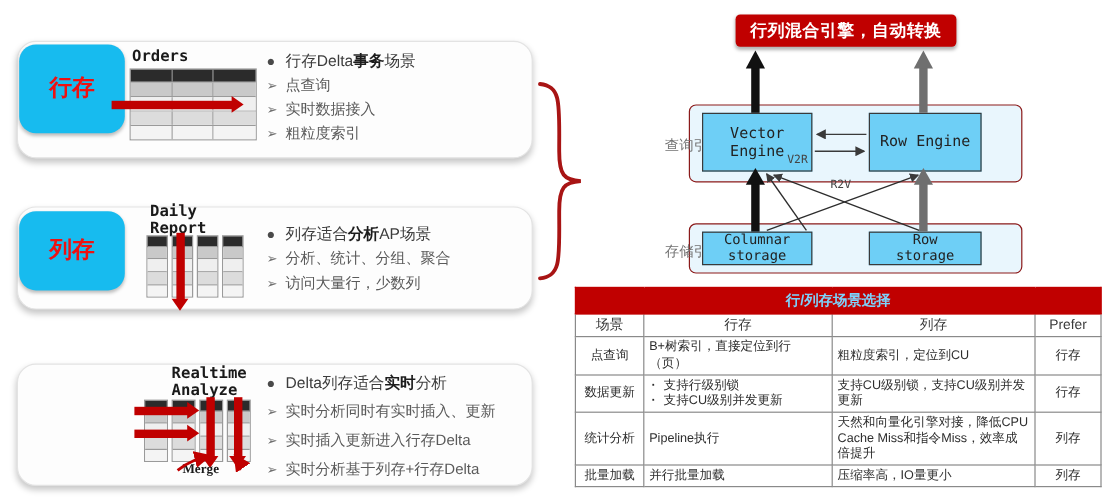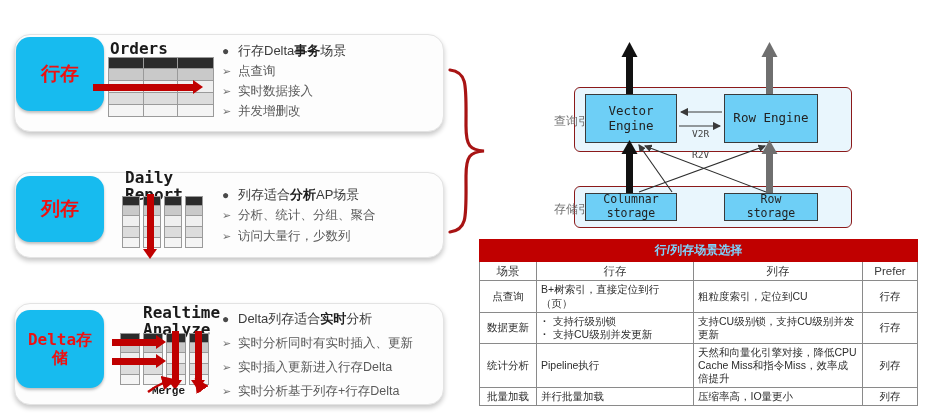--- a/index.html
+++ b/index.html
@@ -26,21 +26,21 @@
     font-weight:bold;
     display:flex;align-items:center;justify-content:center;
     text-align:center;
     line-height:1.15;
     box-shadow:0 2px 3px rgba(0,0,0,.25);
   }
   .badge.mono{font-family:"DejaVu Sans Mono","Liberation Mono",monospace;}
   .mini-title{
     position:absolute;
     font-family:"DejaVu Sans Mono","Liberation Mono",monospace;
-    font-weight:bold;font-size:16px;color:#1a1a1a;line-height:1.05;
+    font-weight:bold;font-size:13px;color:#1a1a1a;line-height:1.05;
     white-space:pre-line;
   }
   .bullets{position:absolute;}
   .b-row{display:flex;align-items:center;white-space:nowrap;}
   .b-mark{
     width:16px;flex:0 0 16px;color:#6f6f6f;font-size:11px;text-align:left;
   }
   .b-mark.dot{color:#4a4a4a;font-size:12px;}
   .b-txt{font-size:12.5px;color:#5a5a5a;}
   .b-txt.head{font-size:13px;color:#3c3c3c;}
@@ -69,21 +69,21 @@
     border-left:10px solid #c00000;
     border-top:7.5px solid transparent;border-bottom:7.5px solid transparent;
   }
   .arrowD{position:absolute;background:#c00000;width:7px;}
   .arrowD:after{
     content:"";position:absolute;left:-4px;bottom:-9px;
     border-top:10px solid #c00000;
     border-left:7.5px solid transparent;border-right:7.5px solid transparent;
   }
   .merge-lbl{
-    position:absolute;font-family:Liberation Mono, monospace;
+    position:absolute;font-family:Liberation Serif, serif;
     font-weight:bold;font-size:11px;color:#1a1a1a;
   }
 
   
   .brace{position:absolute;}
 
   
   .banner{
     position:absolute;background:#c00000;color:#fff;border-radius:4px;
     font-weight:bold;font-size:14px;display:flex;align-items:center;
@@ -183,21 +183,21 @@
     <div class="b-row" style="height:20px;">
       <span class="b-mark">➢</span>
       <span class="b-txt">点查询</span>
     </div>
     <div class="b-row" style="height:20px;">
       <span class="b-mark">➢</span>
       <span class="b-txt">实时数据接入</span>
     </div>
     <div class="b-row" style="height:20px;">
       <span class="b-mark">➢</span>
-      <span class="b-txt">并发增删改</span>
+      <span class="b-txt">粗粒度索引</span>
     </div>
   </div>
 
   <div class="card" style="left:14px;top:172px;width:428px;height:84px;"></div>
   <div class="badge mono" style="left:16px;top:176px;width:88px;height:66px;font-size:19px;">列存</div>
   <div class="mini-title" style="left:125px;top:170px;">Daily
 Report</div>
 
   <div class="grid" style="left:122px;top:196px;width:82px;height:52px;">
     <div class="gcol" style="left:0px;top:0;width:18px;height:52px;">
@@ -240,22 +240,20 @@
       <span class="b-mark">➢</span>
       <span class="b-txt">分析、统计、分组、聚合</span>
     </div>
     <div class="b-row" style="height:21px;">
       <span class="b-mark">➢</span>
       <span class="b-txt">访问大量行，少数列</span>
     </div>
   </div>
 
   <div class="card" style="left:14px;top:303px;width:428px;height:100px;"></div>
-  <div class="badge mono" style="left:16px;top:310px;width:88px;height:78px;font-size:16px;">Delta存
-储</div>
   <div class="mini-title" style="left:123px;top:305px;margin-left:20px;">Realtime
 Analyze</div>
 
   <div class="grid" style="left:120px;top:333px;width:90px;height:52px;">
     <div class="gcol" style="left:0px;top:0;width:20px;height:52px;">
       <div class="gcell hdrcell" style="height:9px;"></div>
       <div class="gcell c1" style="height:10px;"></div>
       <div class="gcell c2" style="height:11px;"></div>
       <div class="gcell c3" style="height:11px;"></div>
       <div class="gcell c4" style="height:9px;"></div>
@@ -306,38 +304,39 @@
       <span class="b-txt">实时分析基于列存+行存Delta</span>
     </div>
   </div>
 
   <div class="brace" style="left:446px;top:66px;width:44px;height:170px;">
     <svg width="44" height="170" viewBox="0 0 44 170">
       <path d="M4 4 C22 6, 20 20, 20 60 C20 80, 24 84, 38 85 C24 86, 20 90, 20 110 C20 150, 22 164, 4 166" fill="none" stroke="#a81414" stroke-width="3.2" stroke-linecap="round"></path>
     </svg>
   </div>
 
+  <div class="banner" style="left:613px;top:12px;width:184px;height:27px;">行列混合引擎，自动转换</div>
 
   <div class="layer" style="left:574px;top:87px;width:278px;height:65px;"></div>
   <div class="layer" style="left:574px;top:186px;width:278px;height:42px;"></div>
 
   <div class="layer-lbl" style="left:512px;top:113px;">查询引擎</div>
   <div class="layer-lbl" style="left:512px;top:201px;">存储引擎</div>
 
   <div class="ebox" style="left:585px;top:94px;width:92px;height:49px;">Vector
 Engine</div>
   <div class="ebox" style="left:724px;top:94px;width:94px;height:49px;">Row Engine</div>
 
   <div class="sbox" style="left:585px;top:193px;width:92px;height:28px;">Columnar
 storage</div>
   <div class="sbox" style="left:724px;top:193px;width:94px;height:28px;">Row
 storage</div>
 
   <div class="conv-lbl" style="left:692px;top:101px;margin-top:48px;">R2V</div>
-  <div class="conv-lbl" style="left:692px;top:128px;">V2R</div>
+  <div class="conv-lbl" style="left:656px;top:128px;">V2R</div>
 
   <svg class="svgfull">
     <defs>
       <marker id="mk-blk" markerWidth="7" markerHeight="7" refX="5.5" refY="3.5" orient="auto">
         <path d="M0,0 L7,3.5 L0,7 z" fill="#111"></path>
       </marker>
       <marker id="mk-thin" markerWidth="7" markerHeight="7" refX="6" refY="3.5" orient="auto">
         <path d="M0,0 L7,3.5 L0,7 z" fill="#3a3a3a"></path>
       </marker>
       <marker id="mk-red" markerWidth="6" markerHeight="6" refX="5" refY="3" orient="auto">

